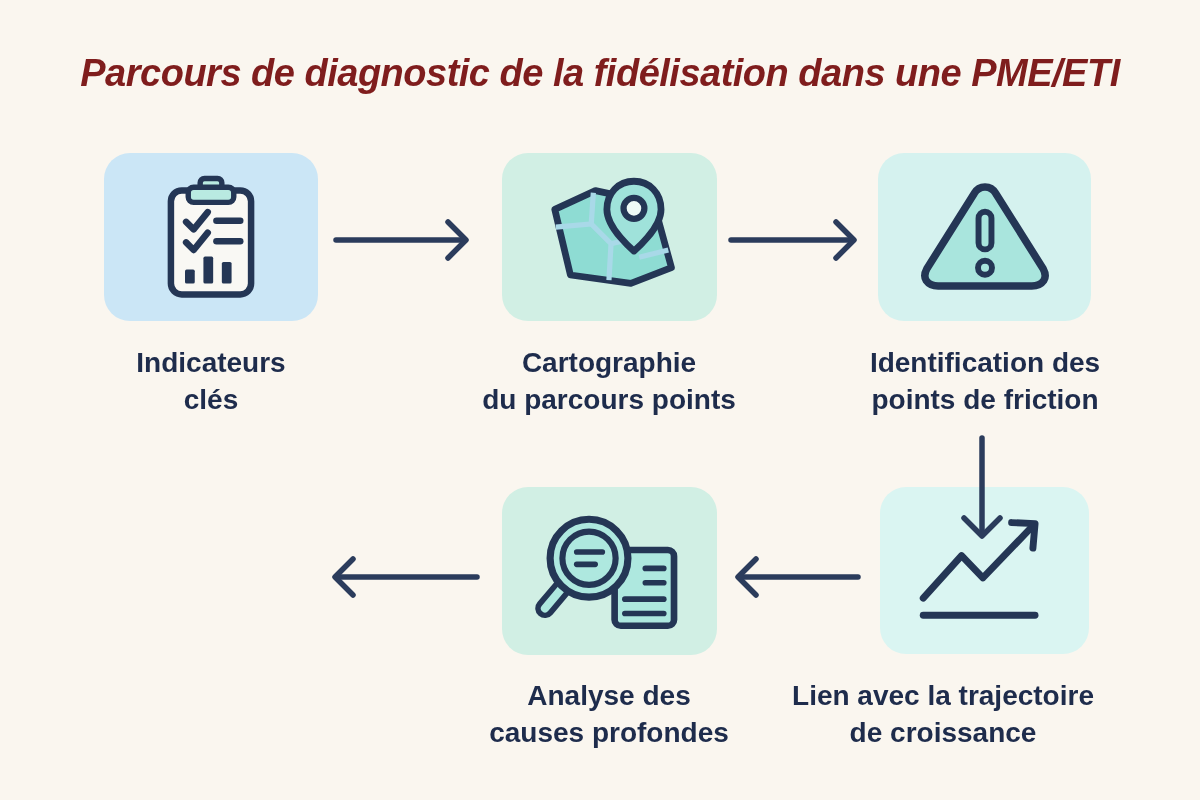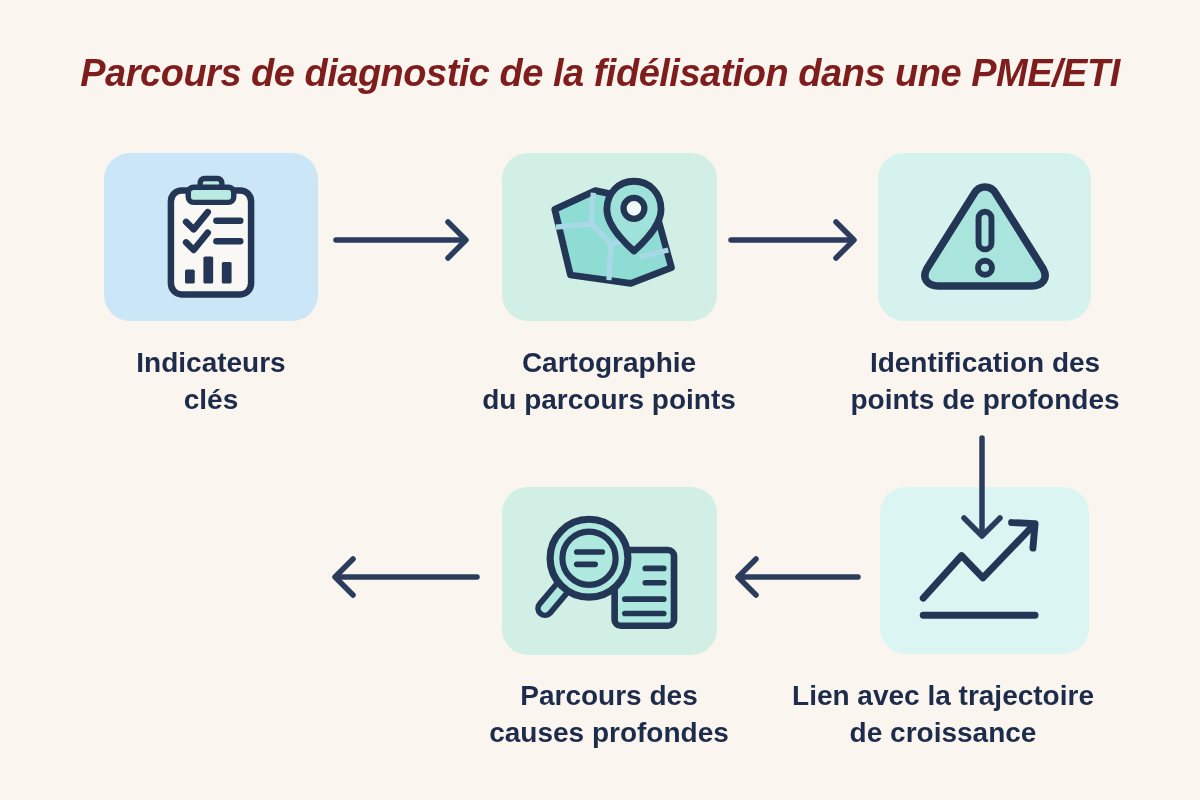--- a/index.html
+++ b/index.html
@@ -98,38 +98,38 @@
 du parcours points</div>
 
 <div class="node-box" id="box-friction">
   <svg width="140" height="122" viewBox="0 0 130 113">
     <path d="M65 10 Q71.5 10 75 16 L119 86 Q122.5 92.5 119.5 97 Q116 102 108.5 102 L21.5 102 Q14 102 10.5 97 Q7.5 92.5 11 86 L55 16 Q58.5 10 65 10 Z" fill="#a9e5dd" stroke="#243655" stroke-width="7" stroke-linejoin="round"></path>
     <rect x="59" y="33" width="12" height="35" rx="6" fill="#a9e5dd" stroke="#243655" stroke-width="5.5"></rect>
     <circle cx="65" cy="85" r="6.5" fill="#a9e5dd" stroke="#243655" stroke-width="5.5"></circle>
   </svg>
 </div>
 <div class="node-label" id="label-friction">Identification des
-points de profondes</div>
+points de friction</div>
 
 <div class="node-box" id="box-analyse">
   <svg width="155" height="128" viewBox="0 0 150 125">
     <rect x="80" y="42" width="58" height="74" rx="6" fill="#aee8df" stroke="#243655" stroke-width="6.5"></rect>
     <line x1="110" y1="60" x2="128" y2="60" stroke="#243655" stroke-width="5.5" stroke-linecap="round"></line>
     <line x1="110" y1="74" x2="128" y2="74" stroke="#243655" stroke-width="5.5" stroke-linecap="round"></line>
     <line x1="90" y1="90" x2="128" y2="90" stroke="#243655" stroke-width="5.5" stroke-linecap="round"></line>
     <line x1="90" y1="104" x2="128" y2="104" stroke="#243655" stroke-width="5.5" stroke-linecap="round"></line>
     <line x1="28" y1="80" x2="12" y2="99" stroke="#243655" stroke-width="19" stroke-linecap="round"></line>
     <line x1="28" y1="80" x2="12" y2="99" stroke="#aee8df" stroke-width="8" stroke-linecap="round"></line>
     <circle cx="55" cy="50" r="38" fill="#aee8df" stroke="#243655" stroke-width="7"></circle>
     <circle cx="55" cy="50" r="26" fill="none" stroke="#243655" stroke-width="6"></circle>
     <line x1="43" y1="44" x2="68" y2="44" stroke="#243655" stroke-width="5.5" stroke-linecap="round"></line>
     <line x1="43" y1="56" x2="61" y2="56" stroke="#243655" stroke-width="5.5" stroke-linecap="round"></line>
   </svg>
 </div>
-<div class="node-label" id="label-analyse">Parcours des
+<div class="node-label" id="label-analyse">Analyse des
 causes profondes</div>
 
 <div class="node-box" id="box-trajectoire">
   <svg width="150" height="115" viewBox="0 0 140 108">
     <polyline points="12,80 48,40 68,61 116,11" fill="none" stroke="#243655" stroke-width="6.5" stroke-linecap="round" stroke-linejoin="round"></polyline>
     <polyline points="95,9 117,10 115,33" fill="none" stroke="#243655" stroke-width="6.5" stroke-linecap="round" stroke-linejoin="round"></polyline>
     <line x1="12" y1="96" x2="117" y2="96" stroke="#243655" stroke-width="6.5" stroke-linecap="round"></line>
   </svg>
 </div>
 <div class="node-label" id="label-trajectoire">Lien avec la trajectoire

